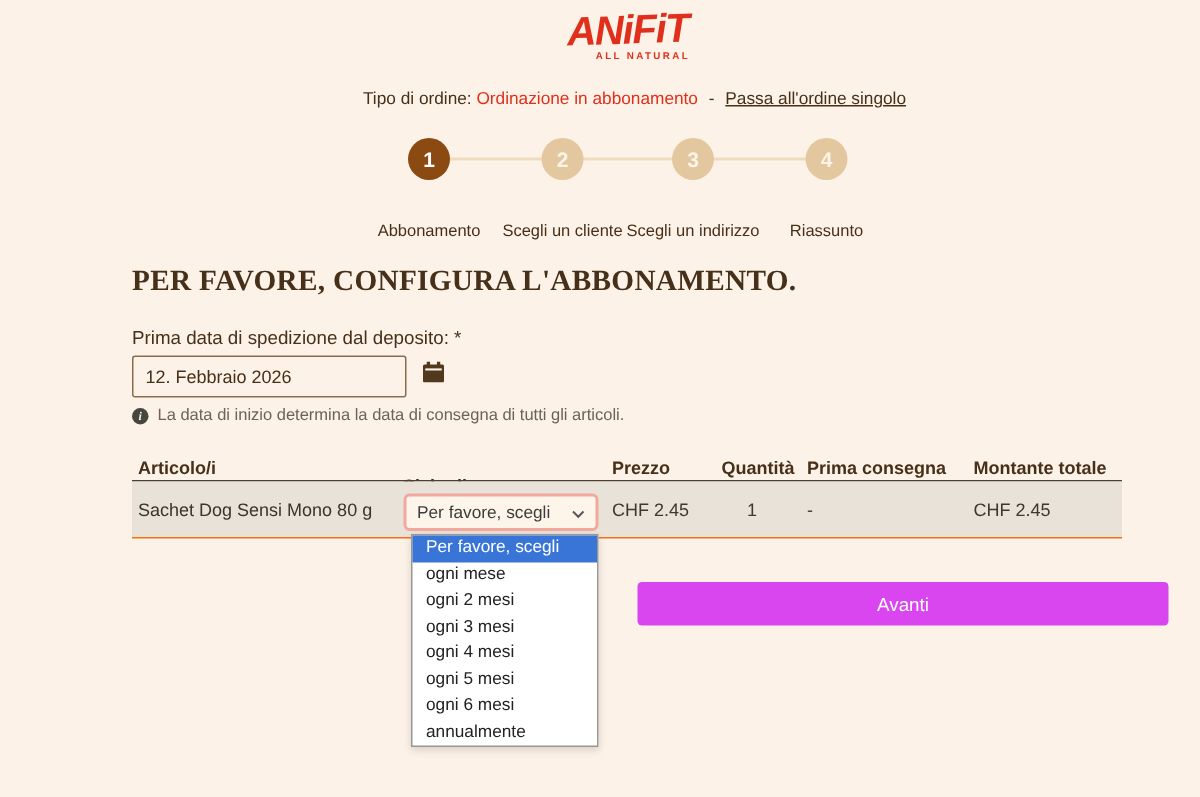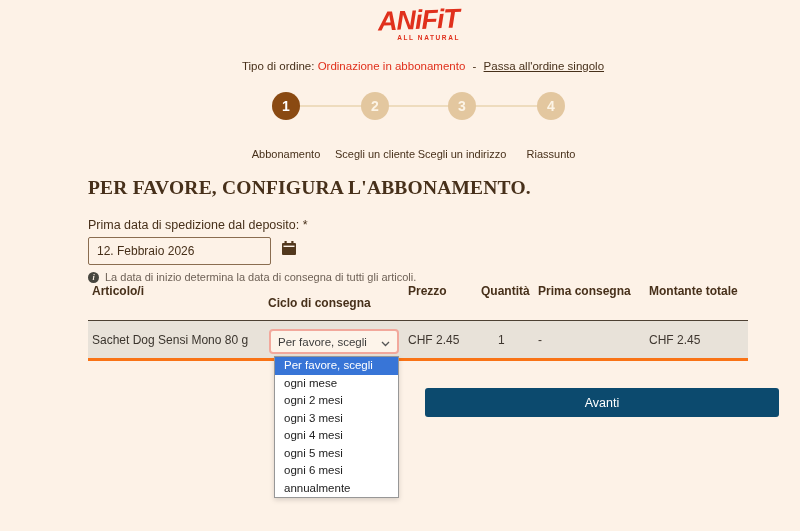--- a/index.html
+++ b/index.html
@@ -76,27 +76,27 @@
   .info-row { left: 88px; top: 271px; display: flex; align-items: center; }
   .info-icon {
     width: 11px; height: 11px; border-radius: 50%; background: #47463f;
     color: #fdf2e7; font-size: 8px; font-weight: bold; font-style: italic;
     display: inline-flex; align-items: center; justify-content: center;
     margin-right: 6px; flex: 0 0 auto; font-family: "Liberation Serif", serif;
   }
   .info-text { font-size: 11px; color: #6e6156; }
 
   
-  .table-header-cell { top: 284px; font-size: 12px; font-weight: bold; color: #47301a; }
+  .table-header-cell { top: 305px; font-size: 12px; font-weight: bold; color: #47301a; }
   .th-article { left: 92px; } .th-cycle { left: 268px; margin-top: 12px; } .th-price { left: 408px; }
   .th-qty { left: 481px; } .th-first { left: 538px; } .th-total { left: 649px; }
   .table-header-border { left: 88px; top: 320px; width: 660px; height: 1px; background: #4d4033; }
   .table-row {
     left: 88px; top: 321px; width: 660px; height: 37px;
-    background: #e8e2d9; border-bottom: 3px solid #f97316; box-sizing: content-box;
+    background: #e8e2d9; border-bottom: 1px solid #f97316; box-sizing: content-box;
   }
   .cell { position: absolute; top: 12px; font-size: 12px; color: #3f3730; }
   .cell-article { left: 4px; color: #3a342d; }
   .cell-price { left: 320px; } .cell-qty { left: 410px; }
   .cell-first { left: 450px; } .cell-total { left: 561px; }
 
   
   .cycle-select {
     left: 269px; top: 329px; width: 130px; height: 25px;
     background: #fdf4ea; border: 2px solid #f2a89c; border-radius: 4px;
@@ -114,21 +114,21 @@
   }
   .dropdown-option {
     height: 17.5px; line-height: 17.5px; padding-left: 9px;
     font-size: 11.5px; color: #222222; white-space: nowrap; cursor: default;
   }
   .dropdown-option.highlighted { background: #3875d7; color: #ffffff; }
 
   
   .next-button {
     left: 425px; top: 388px; width: 354px; height: 29px;
-    background: #0c4a6e; border: none; border-radius: 3px;
+    background: #d946ef; border: none; border-radius: 3px;
     color: #ffffff; font-size: 12.5px; font-family: "Liberation Sans", sans-serif;
     cursor: pointer;
   }
 </style>
 </head>
 <body>
 
 <div class="page">
 
   <div class="abs logo-wrap">

